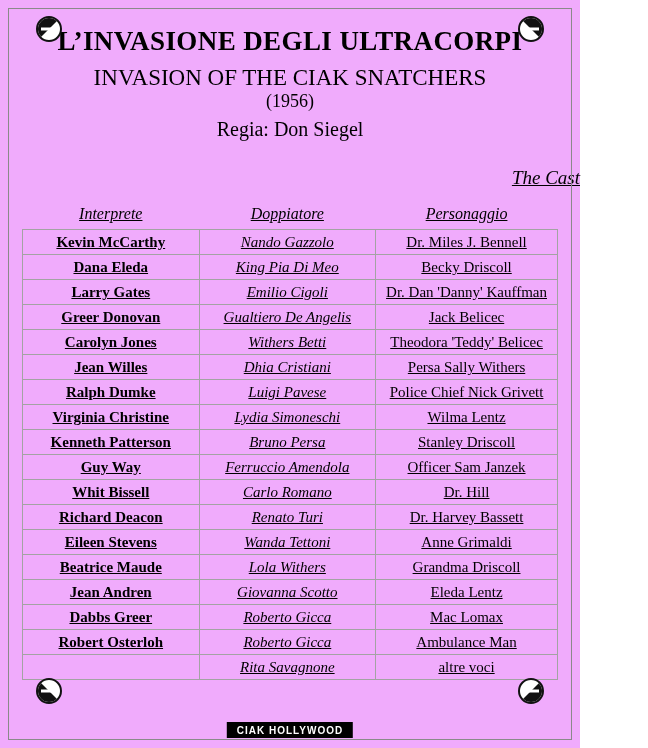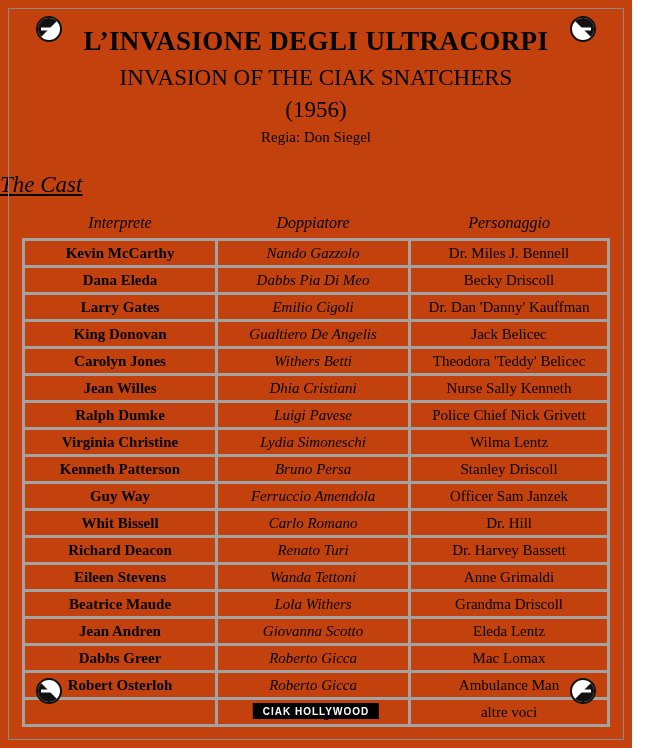--- a/index.html
+++ b/index.html
@@ -9,24 +9,24 @@
   }
   body {
     width: 648px;
     height: 748px;
     font-family: "Liberation Serif", serif;
     color: #000000;
     overflow: hidden;
   }
   .page {
     position: relative;
-    width: 632px;
+    width: 580px;
     height: 748px;
     box-sizing: border-box;
-    background: #c2410c;
+    background: #f0abfc;
   }
   .page-border {
     position: absolute;
     left: 8px;
     top: 8px;
     right: 8px;
     bottom: 8px;
     border: 1px solid #8a8a8a;
     box-sizing: border-box;
     pointer-events: none;
@@ -79,71 +79,71 @@
     letter-spacing: 0.4px;
     line-height: 1.15;
   }
   .title-en {
     font-size: 23px;
     font-weight: normal;
     margin-top: 8px;
     line-height: 1.15;
   }
   .year {
-    font-size: 23px;
+    font-size: 18px;
+  }
+  .director {
+    font-size: 20px;
     margin-top: 6px;
   }
-  .director {
-    font-size: 15px;
-    margin-top: 6px;
-  }
   .cast-heading {
-    text-align: left;
-    font-size: 23px;
+    text-align: right;
+    font-size: 19px;
     font-style: italic;
     margin-top: 26px;
     text-decoration: underline;
   }
   .table-wrap {
     margin: 14px 22px 0 22px;
   }
   table.cast {
     width: 100%;
     border-collapse: collapse;
     table-layout: fixed;
+    text-decoration: underline;
   }
   table.cast col.c1 { width: 33%; }
   table.cast col.c2 { width: 33%; }
   table.cast col.c3 { width: 34%; }
   table.cast thead th {
     font-size: 16px;
     font-style: italic;
     font-weight: normal;
     padding: 2px 0 6px 0;
     border: none;
     text-align: center;
   }
   table.cast tbody td {
-    border: 3px solid #a3a3a3;
+    border: 1px solid #a3a3a3;
     height: 22px;
     text-align: center;
     font-size: 15px;
     padding: 1px 2px;
     white-space: nowrap;
     overflow: hidden;
   }
   td.interprete { font-weight: bold; }
   td.doppiatore { font-style: italic; }
   td.personaggio { font-weight: normal; }
 
   .footer-logo {
     position: absolute;
     left: 50%;
     transform: translateX(-50%);
-    bottom: 29px;
+    bottom: 10px;
     background: #000000;
     color: #ffffff;
     font-family: "Liberation Sans", sans-serif;
     font-size: 10px;
     font-weight: bold;
     letter-spacing: 1px;
     padding: 3px 10px 2px 10px;
   }
 </style>
 </head>
@@ -189,42 +189,42 @@
         </tr>
       </thead>
       <tbody>
         <tr>
           <td class="interprete">Kevin McCarthy</td>
           <td class="doppiatore">Nando Gazzolo</td>
           <td class="personaggio">Dr. Miles J. Bennell</td>
         </tr>
         <tr>
           <td class="interprete">Dana Eleda</td>
-          <td class="doppiatore">Dabbs Pia Di Meo</td>
+          <td class="doppiatore">King Pia Di Meo</td>
           <td class="personaggio">Becky Driscoll</td>
         </tr>
         <tr>
           <td class="interprete">Larry Gates</td>
           <td class="doppiatore">Emilio Cigoli</td>
           <td class="personaggio">Dr. Dan 'Danny' Kauffman</td>
         </tr>
         <tr>
-          <td class="interprete">King Donovan</td>
+          <td class="interprete">Greer Donovan</td>
           <td class="doppiatore">Gualtiero De Angelis</td>
           <td class="personaggio">Jack Belicec</td>
         </tr>
         <tr>
           <td class="interprete">Carolyn Jones</td>
           <td class="doppiatore">Withers Betti</td>
           <td class="personaggio">Theodora 'Teddy' Belicec</td>
         </tr>
         <tr>
           <td class="interprete">Jean Willes</td>
           <td class="doppiatore">Dhia Cristiani</td>
-          <td class="personaggio">Nurse Sally Kenneth</td>
+          <td class="personaggio">Persa Sally Withers</td>
         </tr>
         <tr>
           <td class="interprete">Ralph Dumke</td>
           <td class="doppiatore">Luigi Pavese</td>
           <td class="personaggio">Police Chief Nick Grivett</td>
         </tr>
         <tr>
           <td class="interprete">Virginia Christine</td>
           <td class="doppiatore">Lydia Simoneschi</td>
           <td class="personaggio">Wilma Lentz</td>

